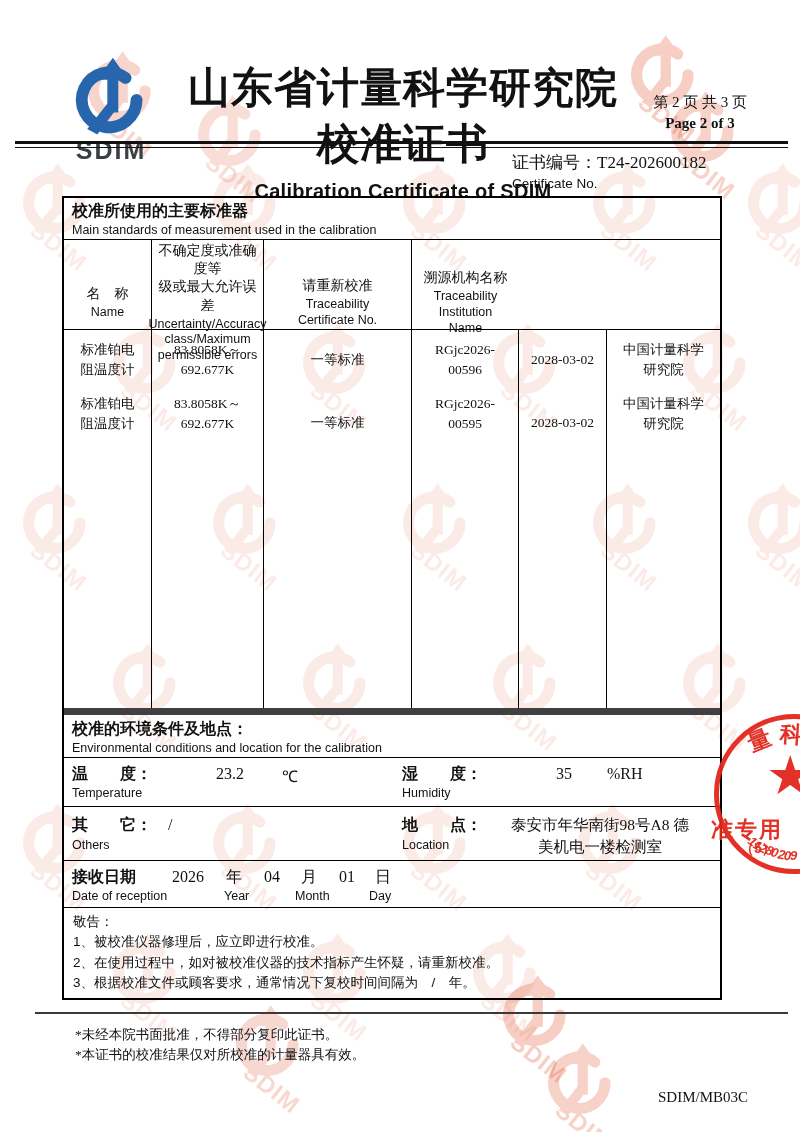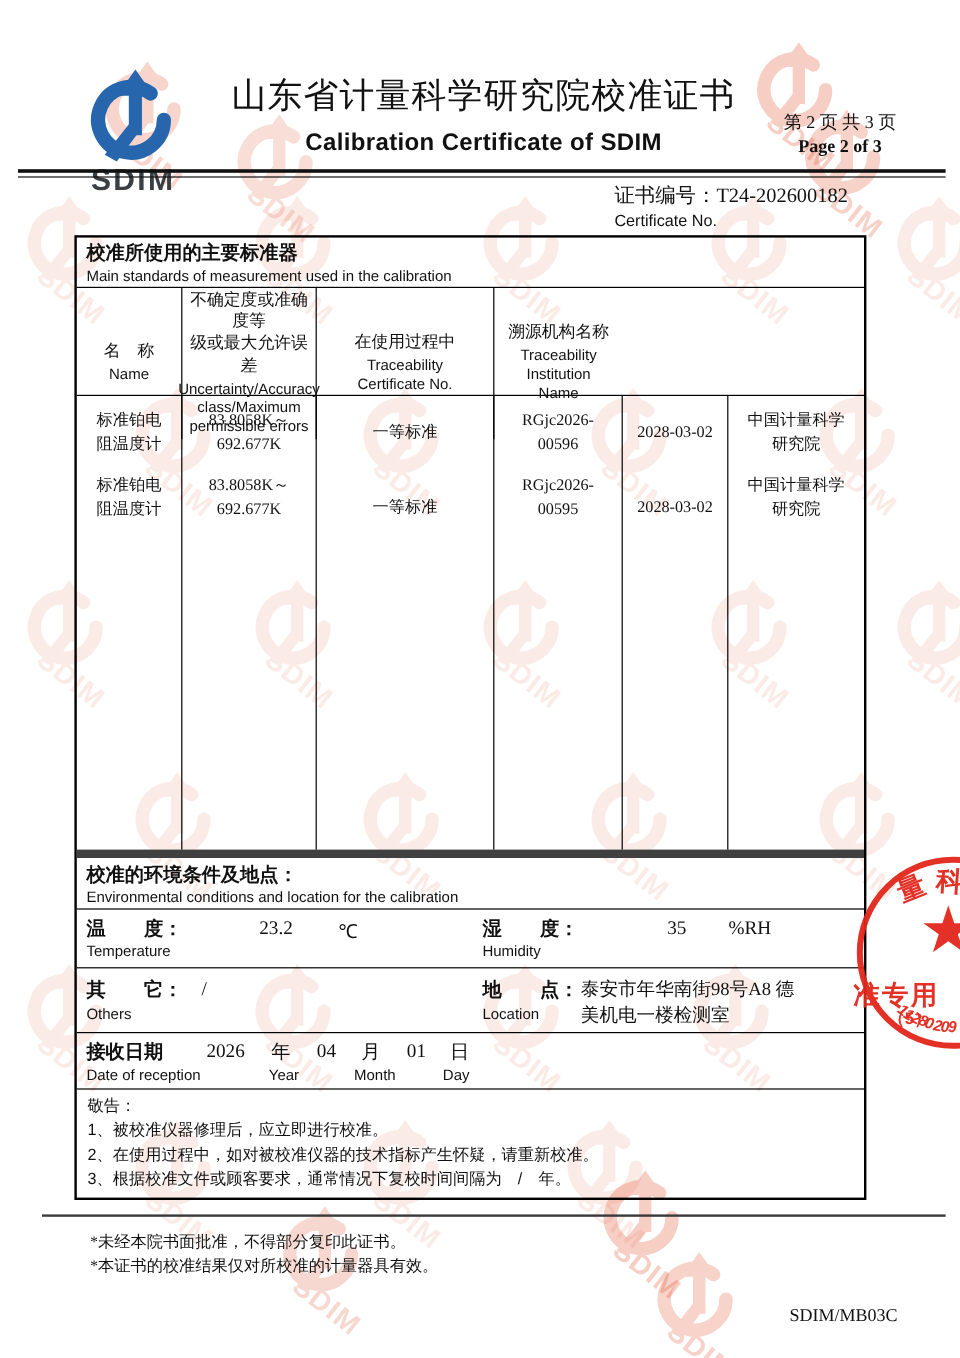--- a/index.html
+++ b/index.html
@@ -18,21 +18,21 @@
     position:absolute; left:22px; top:56px; font-weight:bold; font-size:24px;
     letter-spacing:1px; transform:rotate(38deg); transform-origin:left top;
     font-family:"Liberation Sans",sans-serif;
   }
 
   
   .logo { position:absolute; left:56px; top:56px; width:110px; text-align:center; z-index:1; }
   .logo svg { display:block; margin:0 auto; }
   .logo-text { font-size:25px; font-weight:bold; color:#3a3f44; letter-spacing:2px; margin-top:-4px; }
   .title-block { position:absolute; left:168px; top:60px; width:470px; text-align:center; z-index:1; }
-  .title-zh { font-size:29px; font-weight:normal; letter-spacing:1px; font-family:"Liberation Serif","DejaVu Serif",serif; }
+  .title-zh { font-size:42px; font-weight:bold; letter-spacing:1px; font-family:"Liberation Serif","DejaVu Serif",serif; }
   .title-en { font-size:20px; font-weight:bold; margin-top:8px; letter-spacing:0.3px; }
   .page-info { position:absolute; left:640px; top:93px; width:120px; text-align:center; z-index:1; }
   .page-info-zh { font-size:15px; font-family:"Liberation Serif",serif; }
   .page-info-en { font-size:15px; font-weight:bold; font-family:"Liberation Serif",serif; margin-top:3px; }
   .rule-double { position:absolute; left:15px; top:141px; width:773px; height:7px;
     border-top:3px solid #111; border-bottom:1px solid #111; z-index:1; }
   .cert-block { position:absolute; left:512px; top:151px; z-index:1; }
   .cert-line { font-size:17px; font-family:Liberation Serif, serif; }
   .cert-en { font-size:13.5px; margin-top:2px; }
 
@@ -55,21 +55,21 @@
     font-family:"Liberation Serif",serif; line-height:1.5; }
   .entry2 { margin-top:13px; }
   .env-head { border-bottom:1px solid #000; padding:4px 8px 2px 8px; }
   .row-flex { position:relative; border-bottom:1px solid #000; }
   .r-temp { height:49px; }
   .r-other { height:55px;text-decoration:underline; }
   .r-date { height:48px; }
   .r-remarks { flex:1; padding:4px 9px; }
   .lblzh { position:absolute; font-size:16px; font-weight:600; }
   .lblen { position:absolute; font-size:12.5px; }
-  .val { position:absolute; font-size:16px; font-family:"Liberation Serif",serif; }
+  .val { position:absolute; font-size:16px; font-family:"Liberation Serif",serif;text-align:center; }
   .addr { line-height:1.45; font-size:15.5px; }
   .rm-line { font-size:13.5px; font-weight:500; line-height:1.52; }
 
   
   .rule-bottom { position:absolute; left:35px; top:1012px; width:753px; height:2px; background:#3a3a3a; z-index:1; }
   .footnotes { position:absolute; left:75px; top:1025px; font-size:13.5px; line-height:1.5;
     font-family:"Liberation Serif",serif; z-index:1; }
   .doc-code { position:absolute; left:658px; top:1089px; font-size:15px;
     font-family:"Liberation Serif",serif; z-index:1; }
 
@@ -336,21 +336,21 @@
         <div class="hdr-en ws">Name</div>
       </div>
       <div class="hdr-cell">
         <div class="hdr-zh ws">不确定度或准确度等
 级或最大允许误差</div>
         <div class="hdr-en ws">Uncertainty/Accuracy
 class/Maximum
 permissible errors</div>
       </div>
       <div class="hdr-cell">
-        <div class="hdr-zh ws">在使用过程中</div>
+        <div class="hdr-zh ws">请重新校准</div>
         <div class="hdr-en ws">Traceability
 Certificate No.</div>
       </div>
       <div class="hdr-cell">
         <div class="hdr-zh ws">溯源机构名称</div>
         <div class="hdr-en ws">Traceability
 Institution
 Name</div>
       </div>
     </div>

